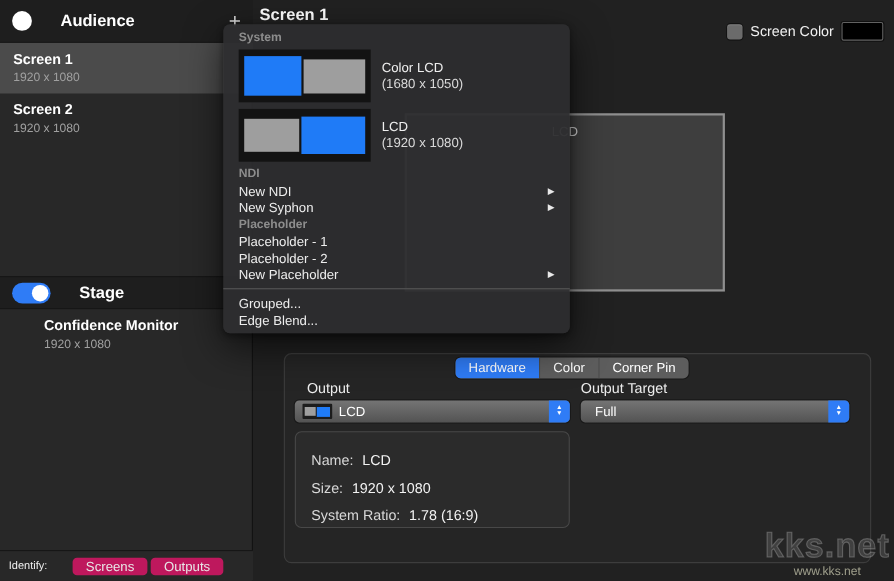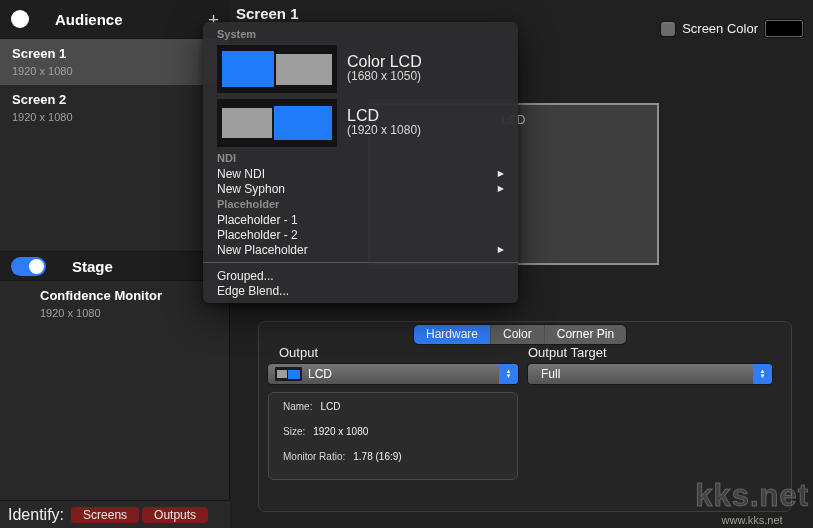--- a/index.html
+++ b/index.html
@@ -14,22 +14,22 @@
   .side-title{font-size:15px;font-weight:bold;color:#fff;}
   .plus-btn{margin-left:auto;font-size:19px;color:#dcdcdc;line-height:1;background:none;border:none;font-family:inherit;}
   .knob{width:18px;height:18px;border-radius:50%;background:#fff;flex:0 0 auto;}
   .toggle{width:35px;height:19px;border-radius:10px;background:var(--accent,#2f7cf6);position:relative;flex:0 0 auto;}
   .toggle::after{content:"";position:absolute;top:2px;right:2px;width:15px;height:15px;border-radius:50%;background:#fff;}
   .screen-item{position:absolute;left:0;width:230px;height:46px;padding:7px 12px 0;}
   .screen-item.sel{background:#4b4b4b;}
   .screen-name{font-size:13px;font-weight:bold;color:#fff;}
   .screen-res{font-size:11px;color:#a0a0a0;margin-top:4px;}
   .identify-bar{position:absolute;left:0;bottom:0;width:230px;height:28px;background:#282828;border-top:1px solid #161616;display:flex;align-items:center;gap:3px;padding:0 8px;}
-  .identify-label{font-size:16px;color:#f0f0f0;margin-right:4px;}
-  .identify-btn{border:none;background:#7f1d1d;color:#e8e8e8;font-size:12px;font-family:inherit;border-radius:4px;height:16px;padding:0 12px;}
+  .identify-label{font-size:10px;color:#f0f0f0;margin-right:20px;}
+  .identify-btn{border:none;background:#be185d;color:#e8e8e8;font-size:12px;font-family:inherit;border-radius:4px;height:16px;padding:0 12px;}
 
   
   .main-title{position:absolute;left:236px;top:5px;font-size:15px;font-weight:bold;color:#fff;}
   .screen-color{position:absolute;top:20px;right:10px;display:flex;align-items:center;gap:7px;}
   .checkbox{width:14px;height:14px;border-radius:3px;background:#6b6b6b;box-shadow:inset 0 1px 1px rgba(255,255,255,.15),0 0 0 1px rgba(0,0,0,.4);}
   .sc-label{font-size:13px;color:#f0f0f0;}
   .color-well{width:38px;height:17px;background:#000;border:1px solid #626262;border-radius:2px;box-shadow:0 0 0 1px #101010;}
 
   
   .preview{position:absolute;left:368px;top:103px;width:291px;height:162px;background:#3e3e3e;border:2px solid #8f8f8f;}
@@ -50,37 +50,37 @@
   .target-popup{left:528px;top:364px;width:244px;justify-content:space-between;}
   .popup-val{font-size:12px;color:#fff;margin-left:6px;}
   .mini-thumb{width:27px;height:14px;background:#1c1c1c;display:flex;align-items:center;justify-content:center;gap:1px;border-radius:1px;}
   .mini-thumb i{display:block;}
   .mini-gray{width:10px;height:8px;background:var(--monitor-gray,#9e9e9e);}
   .mini-blue{width:12px;height:9px;background:var(--monitor-blue,#1f7bf7);}
   .stepper{margin-left:auto;width:19px;height:20px;background:var(--accent,#2f7cf6);border-radius:0 4px 4px 0;display:flex;flex-direction:column;align-items:center;justify-content:center;color:#fff;}
   .stepper span{font-size:6px;line-height:5px;}
 
   .info-box{position:absolute;left:268px;top:392px;width:250px;height:88px;border:1px solid #484848;border-radius:6px;background:#2b2b2b;padding:8px 14px;z-index:5;}
-  .info-row{height:25px;display:flex;align-items:flex-start;font-size:10px;}
+  .info-row{height:25px;display:flex;align-items:flex-end;font-size:13px;}
   .info-label{color:#d8d8d8;}
   .info-value{color:#f2f2f2;margin-left:8px;}
 
   
   .menu{position:absolute;left:203px;top:22px;width:315px;background:rgba(45,45,47,0.95);border-radius:6px;box-shadow:0 2px 6px rgba(0,0,0,.4),0 12px 34px rgba(0,0,0,.6);padding:4px 0 5px;z-index:40;}
   .menu-header{height:16px;padding:2px 14px 0;font-size:11px;font-weight:bold;color:#8d8d8d;}
   .menu-display{display:flex;align-items:center;gap:10px;padding:3px 14px;height:54px;}
   .thumb{width:120px;height:48px;background:#131313;display:flex;align-items:center;justify-content:center;gap:2px;flex:0 0 auto;}
   .thumb i{display:block;}
   .mon-blue{background:var(--monitor-blue,#1f7bf7);}
   .mon-gray{background:var(--monitor-gray,#9e9e9e);}
   .t1a{width:52px;height:36px;}
   .t1b{width:56px;height:31px;}
   .t2a{width:50px;height:30px;}
   .t2b{width:58px;height:34px;}
-  .mdi-name{display:block;font-size:16px;color:#efefef;line-height:15px;}
+  .mdi-name{display:block;font-size:12px;color:#efefef;line-height:15px;}
   .mdi-res{display:block;font-size:12px;color:#d9d9d9;line-height:15px;}
   .menu-item{display:flex;align-items:center;height:15px;padding:0 14px;font-size:12px;color:#ededed;}
   .menu-arrow{margin-left:auto;font-size:8px;color:#e8e8e8;}
   .menu-sep{height:1px;background:#565656;margin:5px 0;}
 
   
   .watermark{position:absolute;right:4px;bottom:2px;z-index:50;text-align:center;pointer-events:none;}
   .wm-large{font-size:31px;font-weight:bold;letter-spacing:1px;color:rgba(205,205,205,0.16);-webkit-text-stroke:1px rgba(205,205,205,0.3);}
   .wm-small{font-size:11px;color:rgba(200,200,175,0.75);}
 </style>
@@ -167,21 +167,21 @@
 <div class="info-box">
   <div class="info-row">
     <span class="info-label">Name:</span>
     <span class="info-value">LCD</span>
   </div>
   <div class="info-row">
     <span class="info-label">Size:</span>
     <span class="info-value">1920 x 1080</span>
   </div>
   <div class="info-row">
-    <span class="info-label">Monitor Ratio:</span>
+    <span class="info-label">System Ratio:</span>
     <span class="info-value">1.78 (16:9)</span>
   </div>
 </div>
 
 <div class="menu">
   <div class="menu-header">System</div>
 
   <div class="menu-display">
     <span class="thumb">
       <i class="mon-blue t1a"></i>

